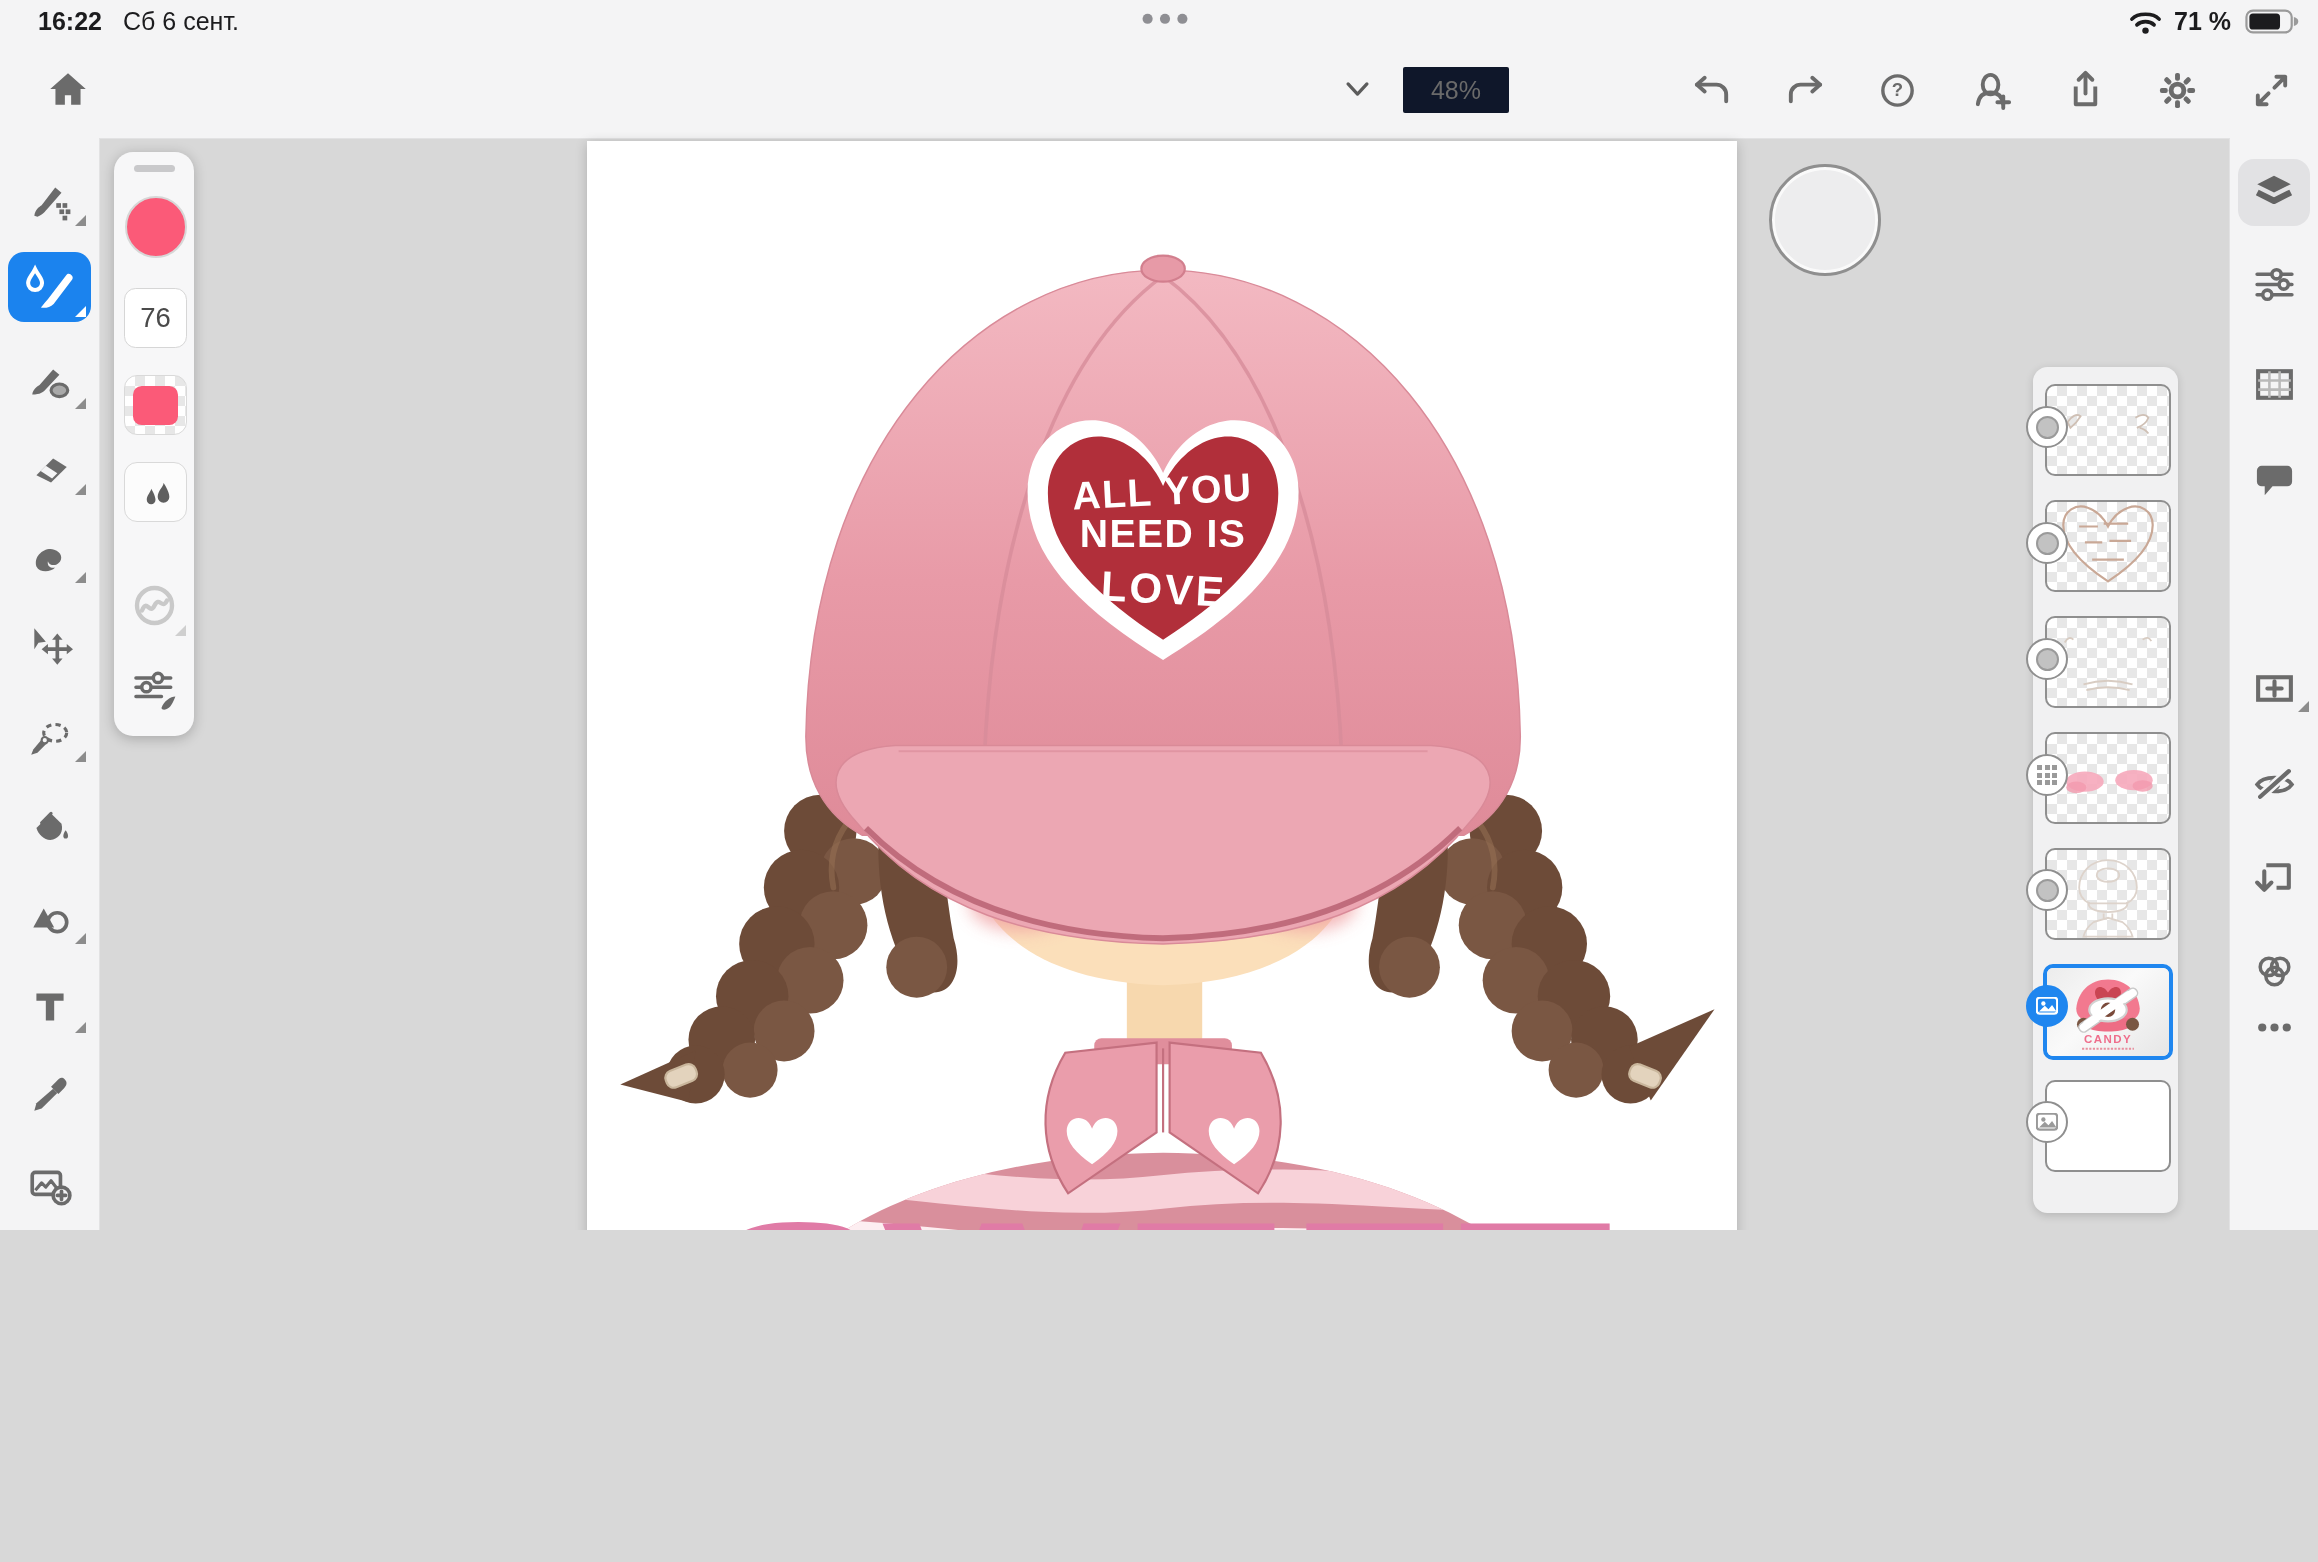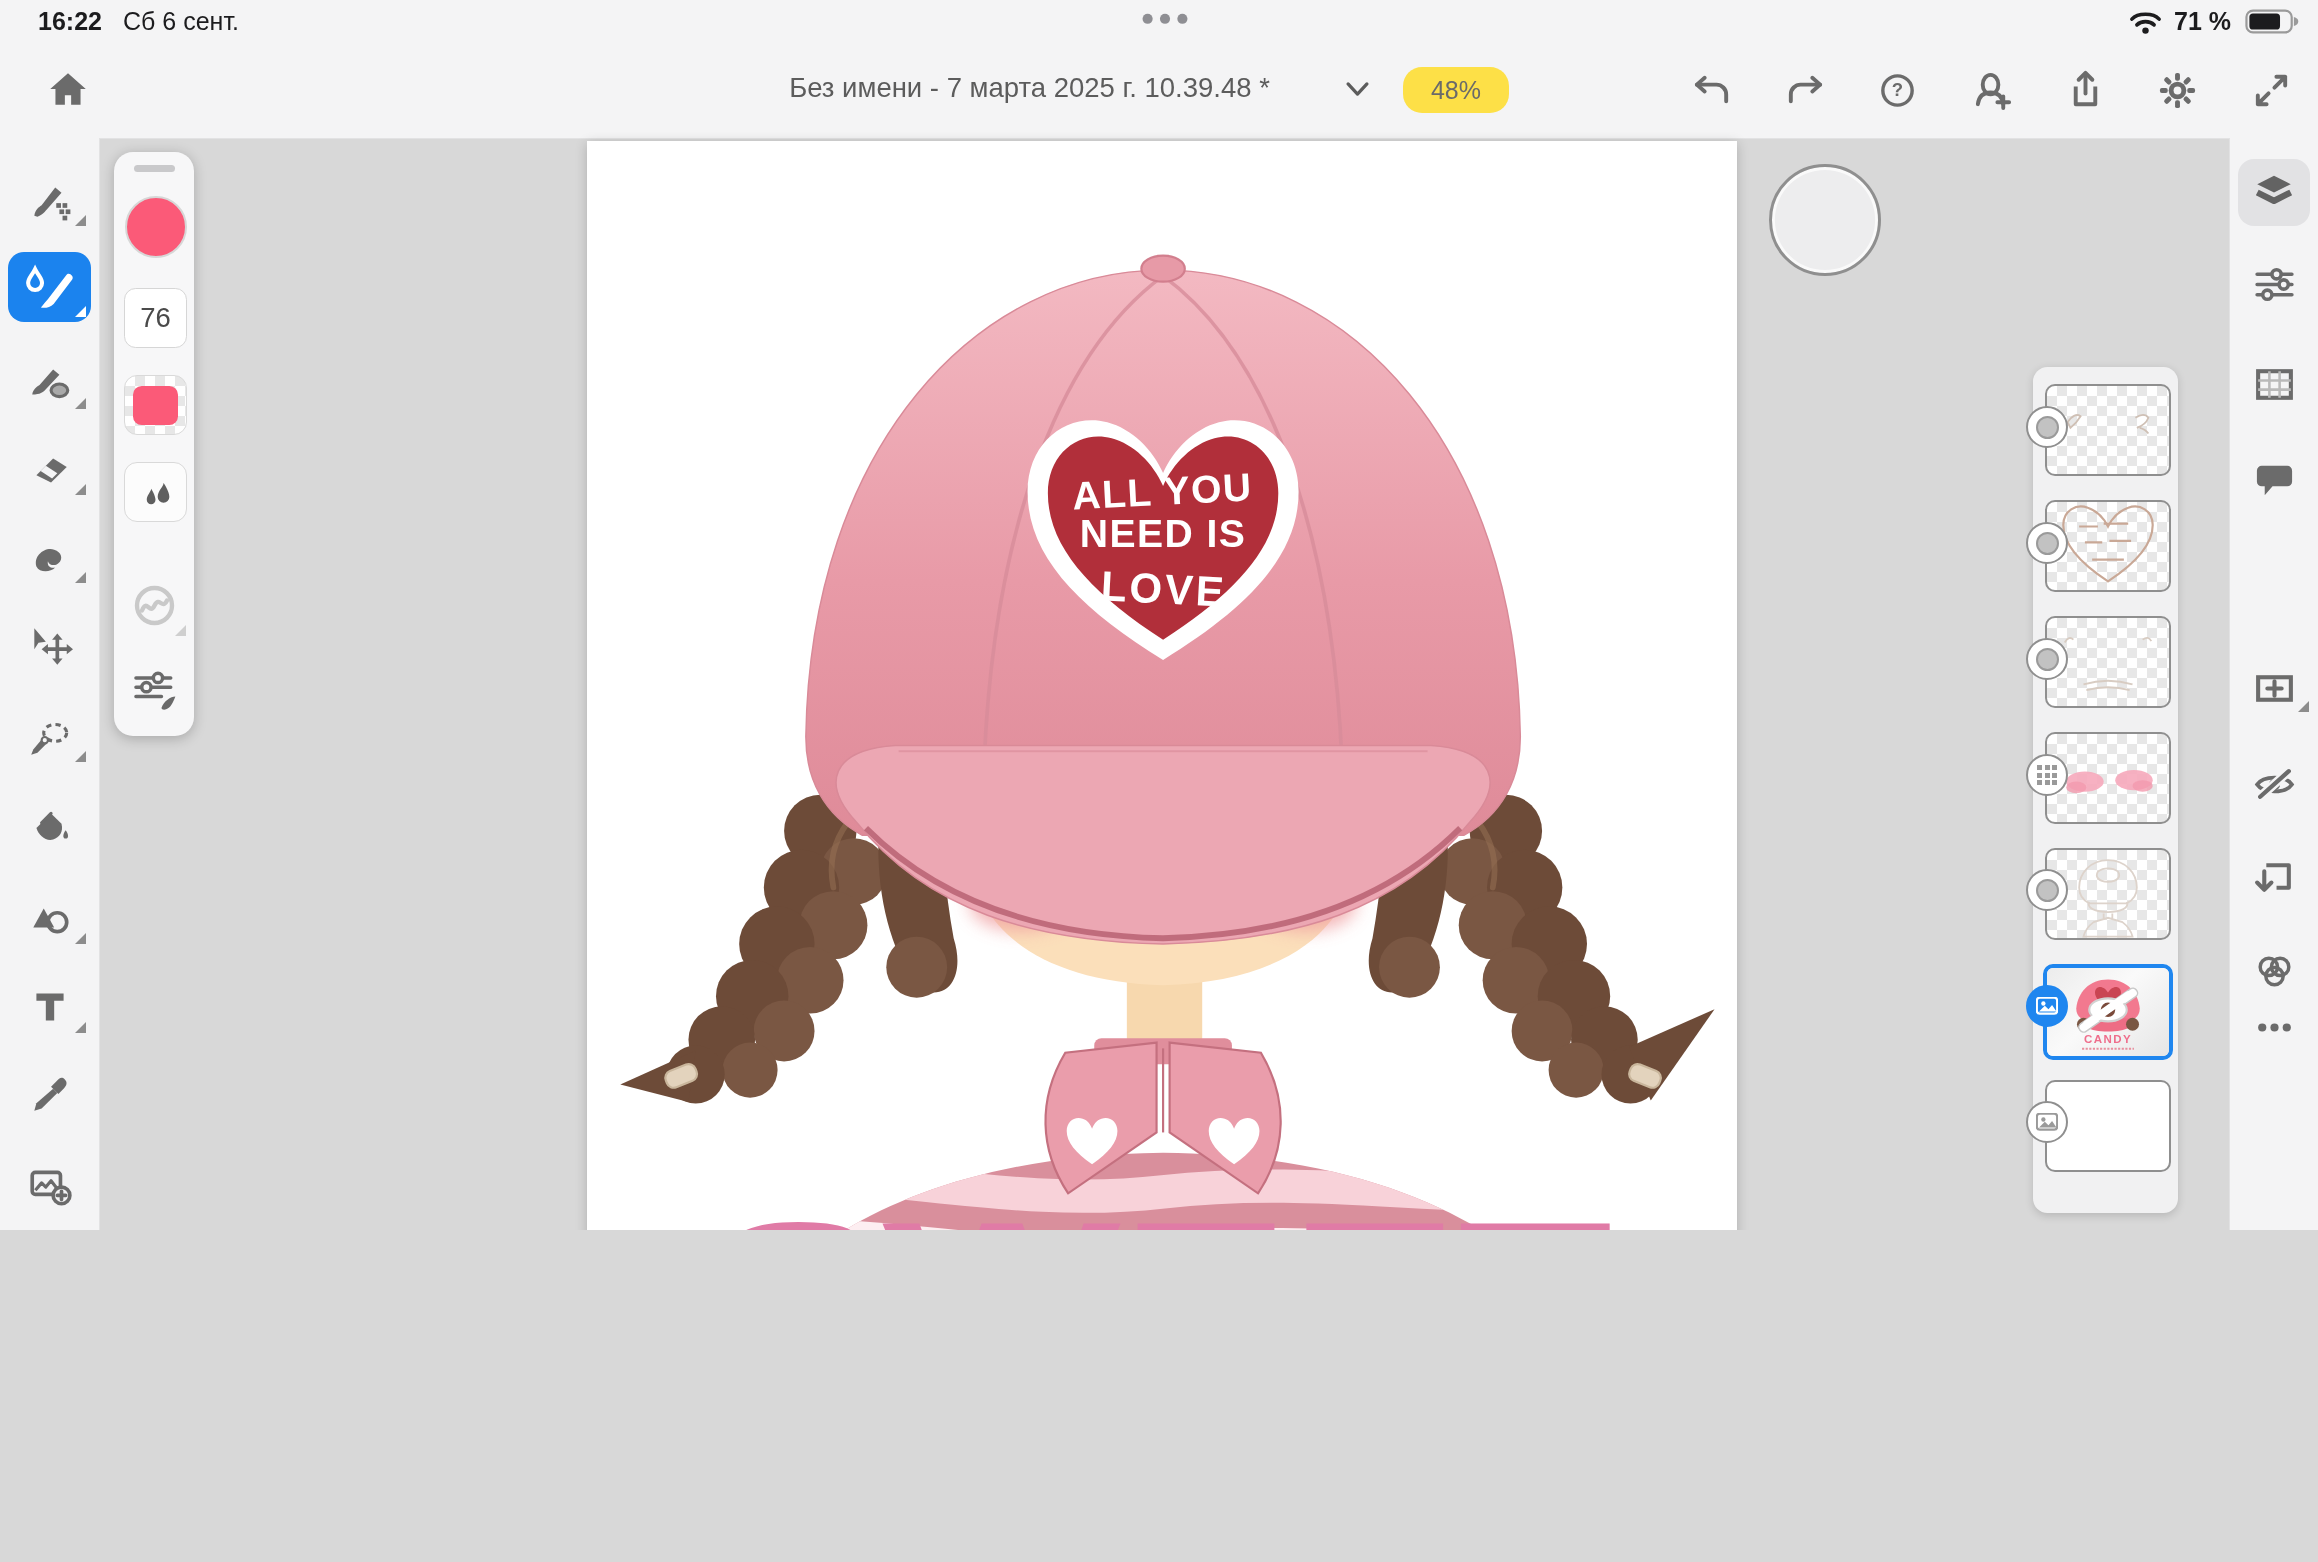--- a/index.html
+++ b/index.html
@@ -52,27 +52,26 @@
         <path d="M67 11v12c4-1 6-3 6-6s-2-5-6-6z" fill="#9a9a9a"></path>
       </svg>
   </div>
 
   <div class="abs bar" style="left:0;top:42px;width:2319px;height:96px;border-bottom:0.7px solid #e2e2e3;"></div>
   <div class="abs ic" style="left:45px;top:67px;">
     <svg width="46" height="46" viewBox="0 0 44 44">
         <path d="M22 6 L39 21 h-5 v15 h-9 v-9 h-6 v9 H10 V21 H5 Z" fill="#6b6b6b"></path>
       </svg>
   </div>
-  <div class="abs" style="left:725px;top:72px;width:609px;text-align:center;font-size:27.5px;color:#5c5c5c;">Без имени - 7 марта 2025 г. 10.39.48 *</div>
   <div class="abs ic" style="left:1345px;top:81px;">
     <svg width="25" height="17.4" viewBox="0 0 34 24">
         <path d="M4 4 L17 18 L30 4" stroke="#5c5c5c" stroke-width="4.5" fill="none" stroke-linecap="round" stroke-linejoin="round"></path>
       </svg>
   </div>
-  <div class="abs" style="left:1403px;top:67px;width:106px;height:46px;background:#fde047;border-radius:19px;display:flex;align-items:center;justify-content:center;font-size:25px;color:#6a6a6a;">48%</div>
+  <div class="abs" style="left:1403px;top:67px;width:106px;height:46px;background:#0f172a;border-radius:2px;display:flex;align-items:center;justify-content:center;font-size:25px;color:#6a6a6a;">48%</div>
 
   <div class="abs ic" style="left:1691px;top:69px;">
     <svg width="43" height="43" viewBox="0 0 44 44">
         <path d="M14 9 L6 16 l8 7" stroke="#6b6b6b" stroke-width="4" fill="none" stroke-linecap="round" stroke-linejoin="round"></path>
         <path d="M6 16 h20 a10 10 0 0 1 10 10 v7" stroke="#6b6b6b" stroke-width="4" fill="none" stroke-linecap="round"></path>
       </svg>
   </div>
   <div class="abs ic" style="left:1783px;top:69px;">
     <svg width="43" height="43" viewBox="0 0 44 44">
         <path d="M30 9 l8 7 -8 7" stroke="#6b6b6b" stroke-width="4" fill="none" stroke-linecap="round" stroke-linejoin="round"></path>

